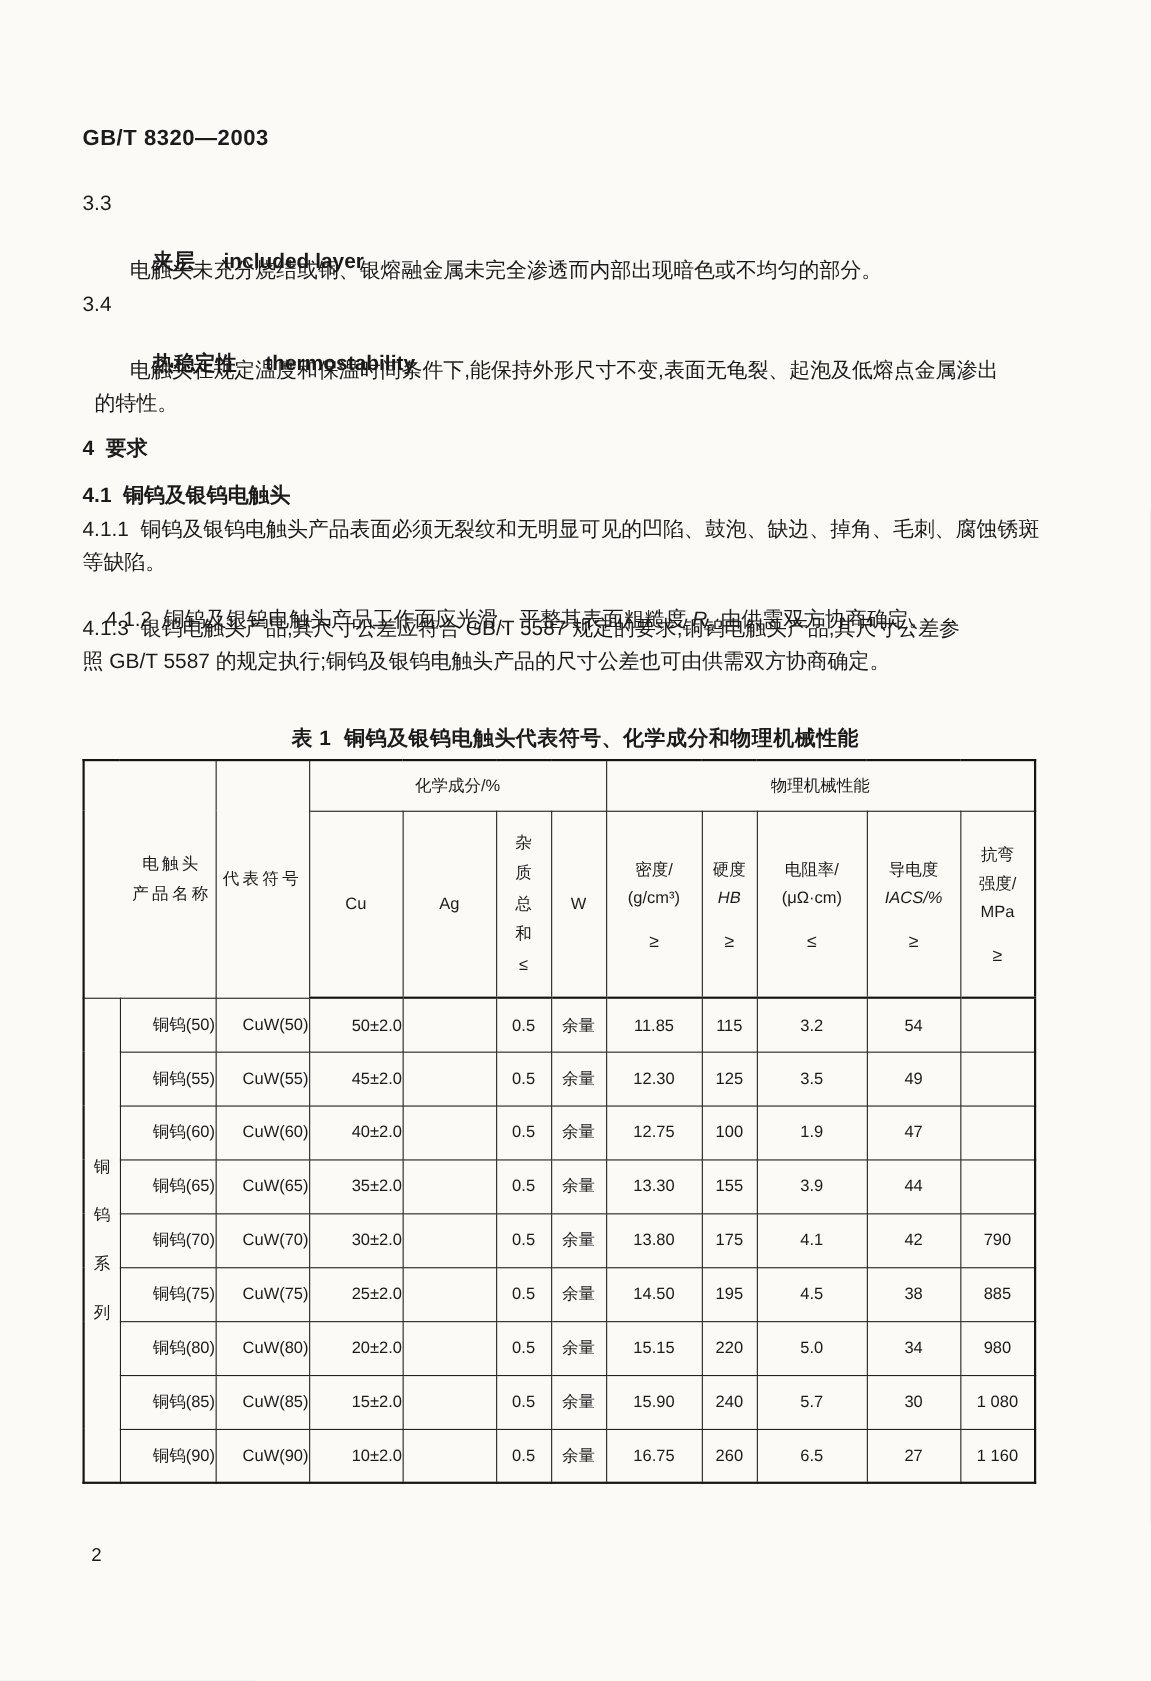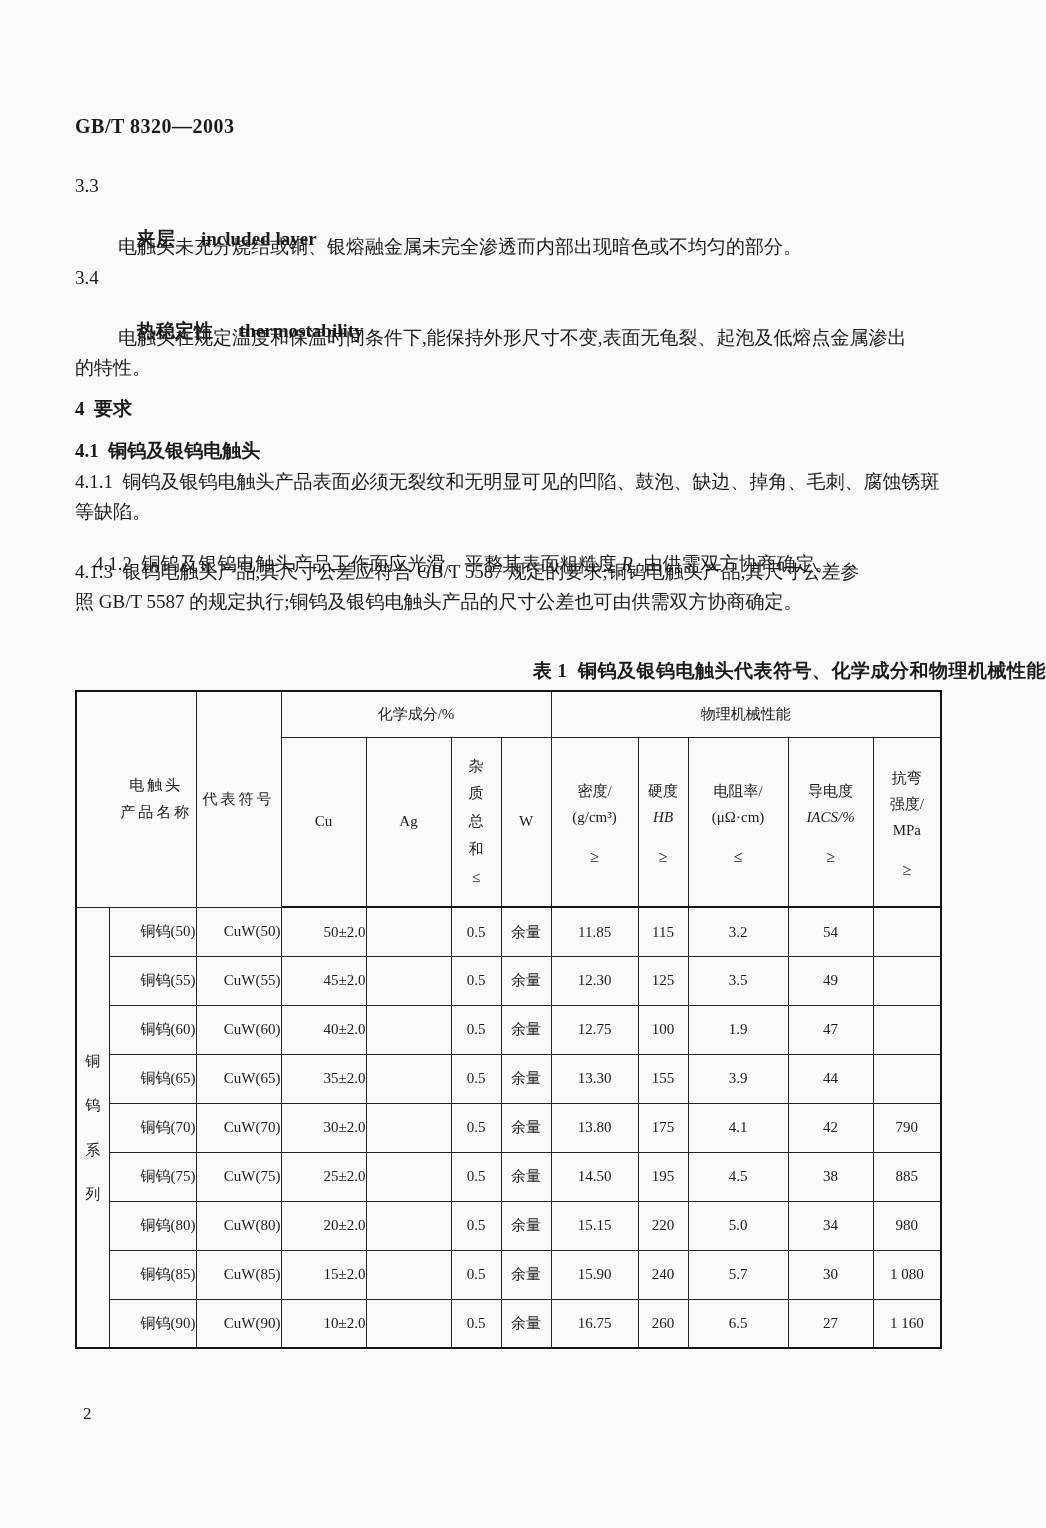--- a/index.html
+++ b/index.html
@@ -2,34 +2,34 @@
 <html lang="zh"><head>
 <meta charset="utf-8">
 <style>
   html,body { margin:0; padding:0; background:#e8e8e6; }
   .page {
     position:relative;
     width:1046px; height:1528px;
     margin:0 auto;
     background:#fbfaf7;
     color:#1b1b1b;
-    font-family:Liberation Serif, serif;
+    font-family:Liberation Sans, sans-serif;
     overflow:hidden;
   }
   .abs { position:absolute; white-space:pre; }
   .b   { font-weight:bold; }
   .body-text { font-size:19px; line-height:1.2;margin-top:11px; }
   .docnum    { font-size:20px; font-weight:bold; letter-spacing:.5px; }
   .term-cn   { font-weight:bold; }
   .term-en   { font-weight:bold; margin-left:26px; }
   .ital      { font-style:italic; }
   sub.rsub   { font-size:12px; font-style:italic; }
   .tbl-title {
     position:absolute; left:0; right:0; top:658px;
-    text-align:right; font-weight:bold; font-size:19px;
+    text-align:center; font-weight:bold; font-size:19px;
     white-space:pre; letter-spacing:.5px;
   }
   .pagenum { font-size:17px; }
 
   
   .tbl-wrap { position:absolute; left:75px; top:690px; }
   table.tbl {
     border-collapse:collapse; table-layout:fixed;
     width:865px; font-size:15px;
     border:2px solid #141414;
@@ -67,21 +67,21 @@
   <div class="abs body-text" style="left:118px;top:194px">
     <span class="term-cn">夹层</span><span class="term-en">included layer</span>
   </div>
   <div class="abs body-text" style="left:118px;top:225px">电触头未充分烧结或铜、银熔融金属未完全渗透而内部出现暗色或不均匀的部分。</div>
 
   <div class="abs body-text" style="left:75px;top:256px">3.4</div>
   <div class="abs body-text" style="left:118px;top:286px">
     <span class="term-cn">热稳定性</span><span class="term-en">thermostability</span>
   </div>
   <div class="abs body-text" style="left:118px;top:316px">电触头在规定温度和保温时间条件下,能保持外形尺寸不变,表面无龟裂、起泡及低熔点金属渗出</div>
-  <div class="abs body-text" style="left:75px;top:346px">的特性。</div>
+  <div class="abs body-text" style="left:86px;top:346px">的特性。</div>
 
   <div class="abs body-text b" style="left:75px;top:387px">4  要求</div>
   <div class="abs body-text b" style="left:75px;top:429px">4.1  铜钨及银钨电触头</div>
 
   <div class="abs body-text" style="left:75px;top:460px">4.1.1  铜钨及银钨电触头产品表面必须无裂纹和无明显可见的凹陷、鼓泡、缺边、掉角、毛刺、腐蚀锈斑</div>
   <div class="abs body-text" style="left:75px;top:490px">等缺陷。</div>
 
   <div class="abs body-text" style="left:75px;top:519px">
     <span>4.1.2  铜钨及银钨电触头产品工作面应光滑、平整其表面粗糙度 </span><span class="ital">R</span><sub class="rsub">a</sub><span> 由供需双方协商确定。</span>
   </div>

